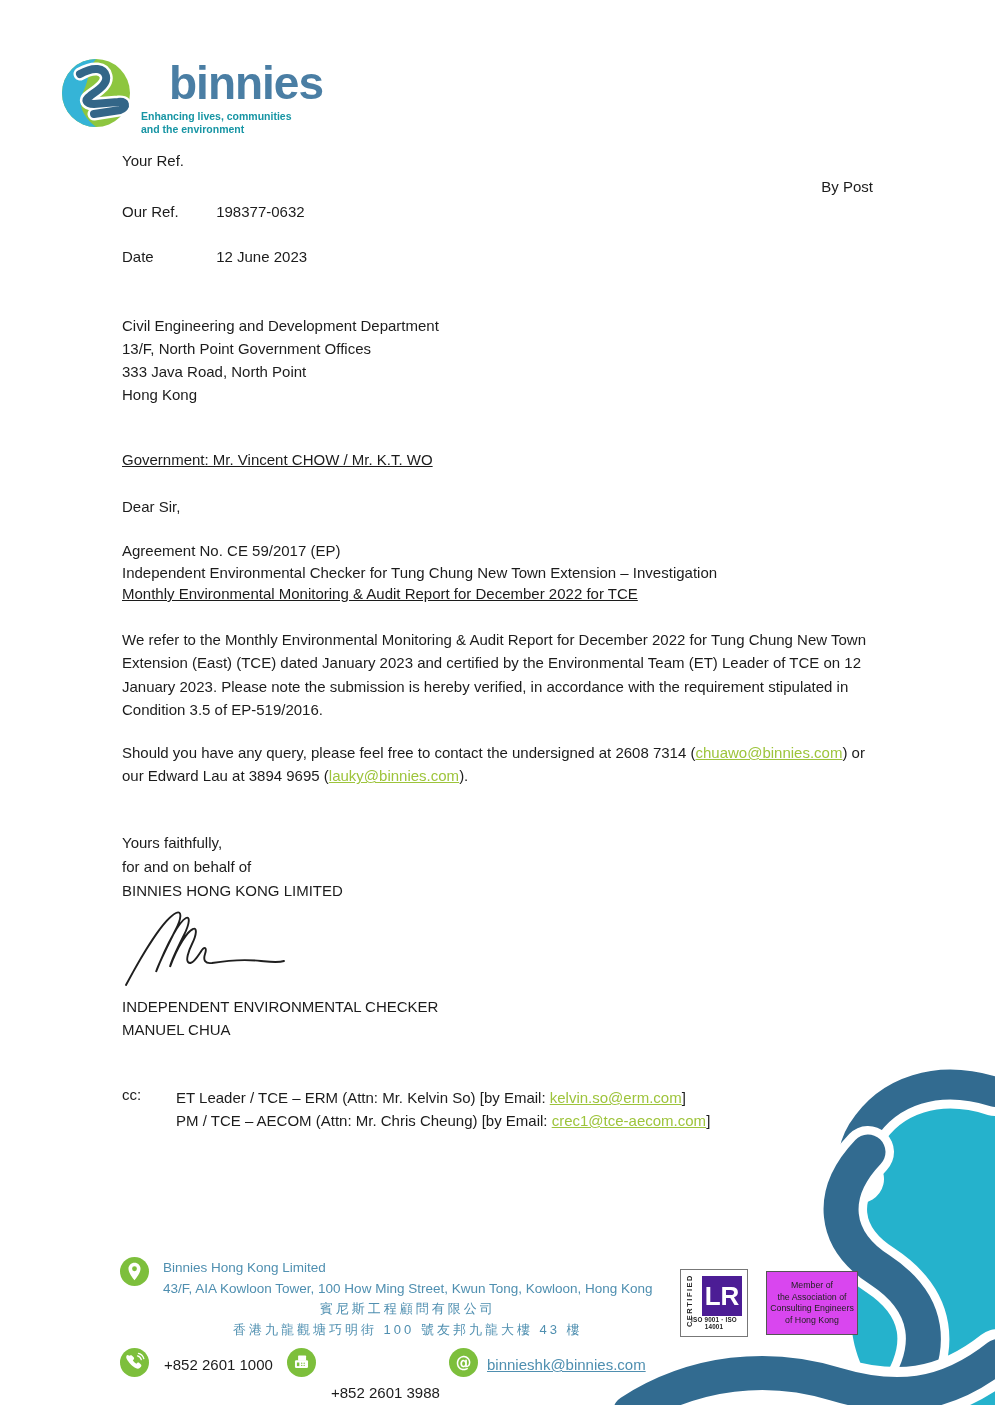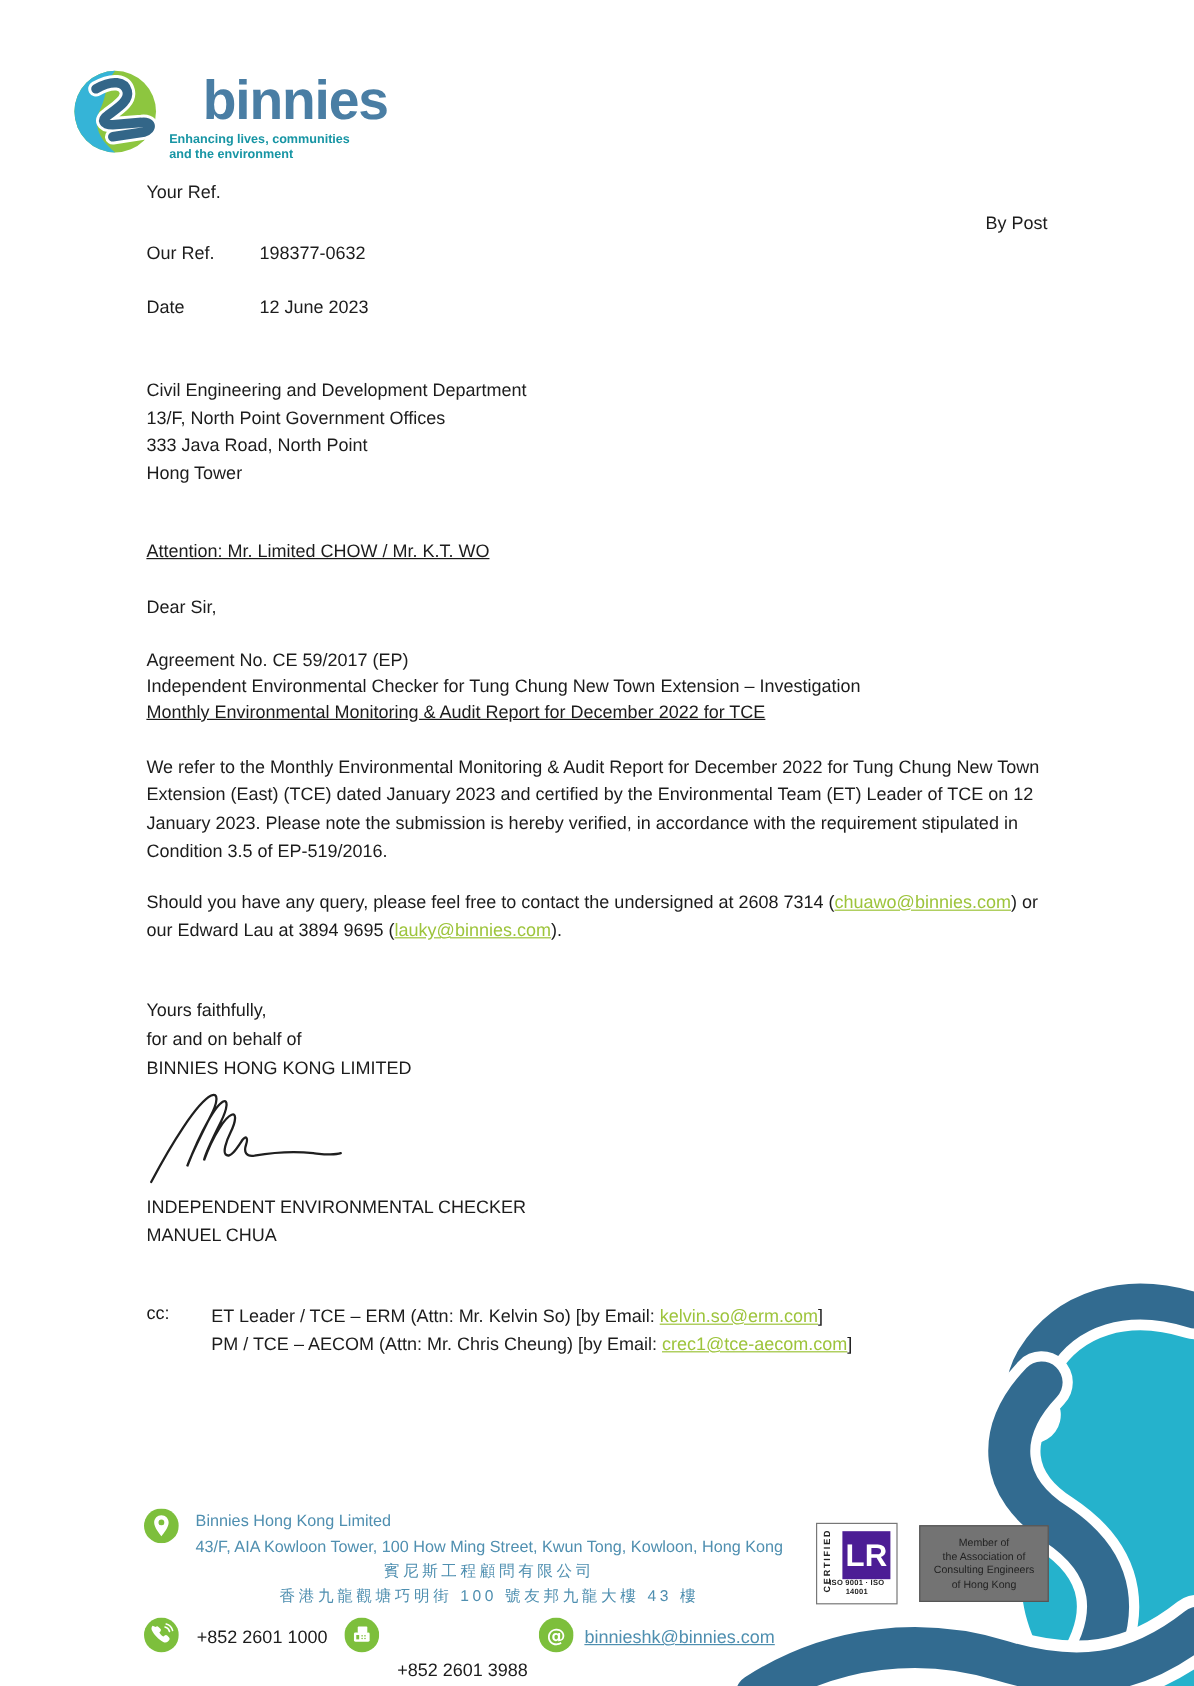--- a/index.html
+++ b/index.html
@@ -89,22 +89,22 @@
     background:#4c1d95;color:#fff;
     font-size:26px;font-weight:700;
     display:flex;align-items:center;justify-content:center;
     letter-spacing:0;
   }
   .lr-iso{
     position:absolute;left:0;right:0;bottom:6px;
     text-align:center;font-size:6.3px;color:#222;font-weight:700;letter-spacing:.2px;
   }
   .member-badge{
-    left:766px;top:1271px;width:108px;height:64px;
-    border:1px solid #555;background:#737373;
+    left:766px;top:1271px;width:92px;height:64px;
+    border:1px solid #555;background:#d946ef;
     display:flex;flex-direction:column;align-items:center;justify-content:center;
     font-size:8.8px;line-height:11.5px;text-align:center;color:#222;
   }
   
   .swoosh{right:0;bottom:0;}
 </style>
 </head>
 <body>
 
 <div class="page">
@@ -149,24 +149,24 @@
   </div>
   <div class="abs ref-row" style="top:248px;">
     <span class="label-col">Date</span>
     <span>12 June 2023</span>
   </div>
 
   <div class="abs addr">
     <div>Civil Engineering and Development Department</div>
     <div>13/F, North Point Government Offices</div>
     <div>333 Java Road, North Point</div>
-    <div>Hong Tower</div>
-  </div>
-
-  <div class="abs attention">Attention: Mr. Limited CHOW / Mr. K.T. WO</div>
+    <div>Hong Kong</div>
+  </div>
+
+  <div class="abs attention">Government: Mr. Vincent CHOW / Mr. K.T. WO</div>
   <div class="abs salute">Dear Sir,</div>
 
   <div class="abs subject">
     <div>Agreement No. CE 59/2017 (EP)</div>
     <div>Independent Environmental Checker for Tung Chung New Town Extension – Investigation</div>
     <div class="u">Monthly Environmental Monitoring &amp; Audit Report for December 2022 for TCE</div>
   </div>
 
   <div class="abs para1">We refer to the Monthly Environmental Monitoring &amp; Audit Report for December 2022 for Tung Chung New Town Extension (East) (TCE) dated January 2023 and certified by the Environmental Team (ET) Leader of TCE on 12 January 2023. Please note the submission is hereby verified, in accordance with the requirement stipulated in Condition 3.5 of EP-519/2016.</div>
 

